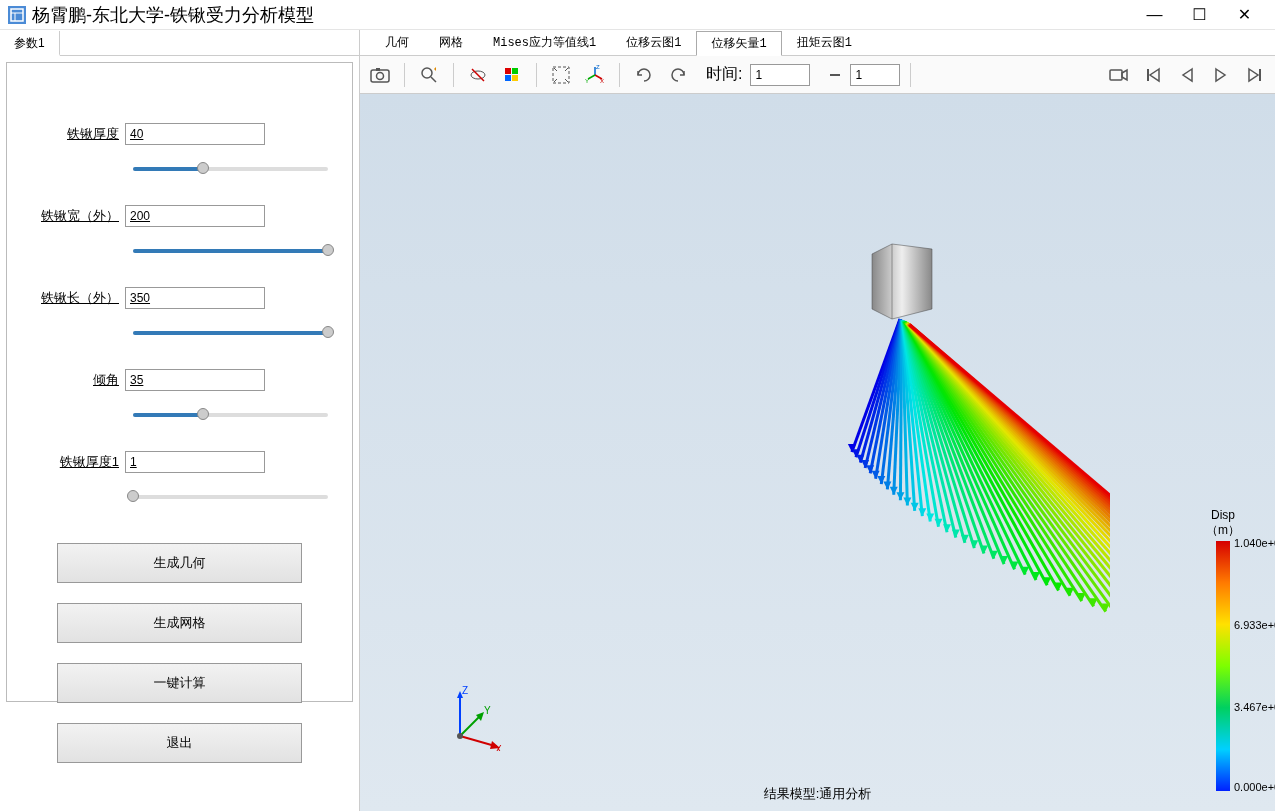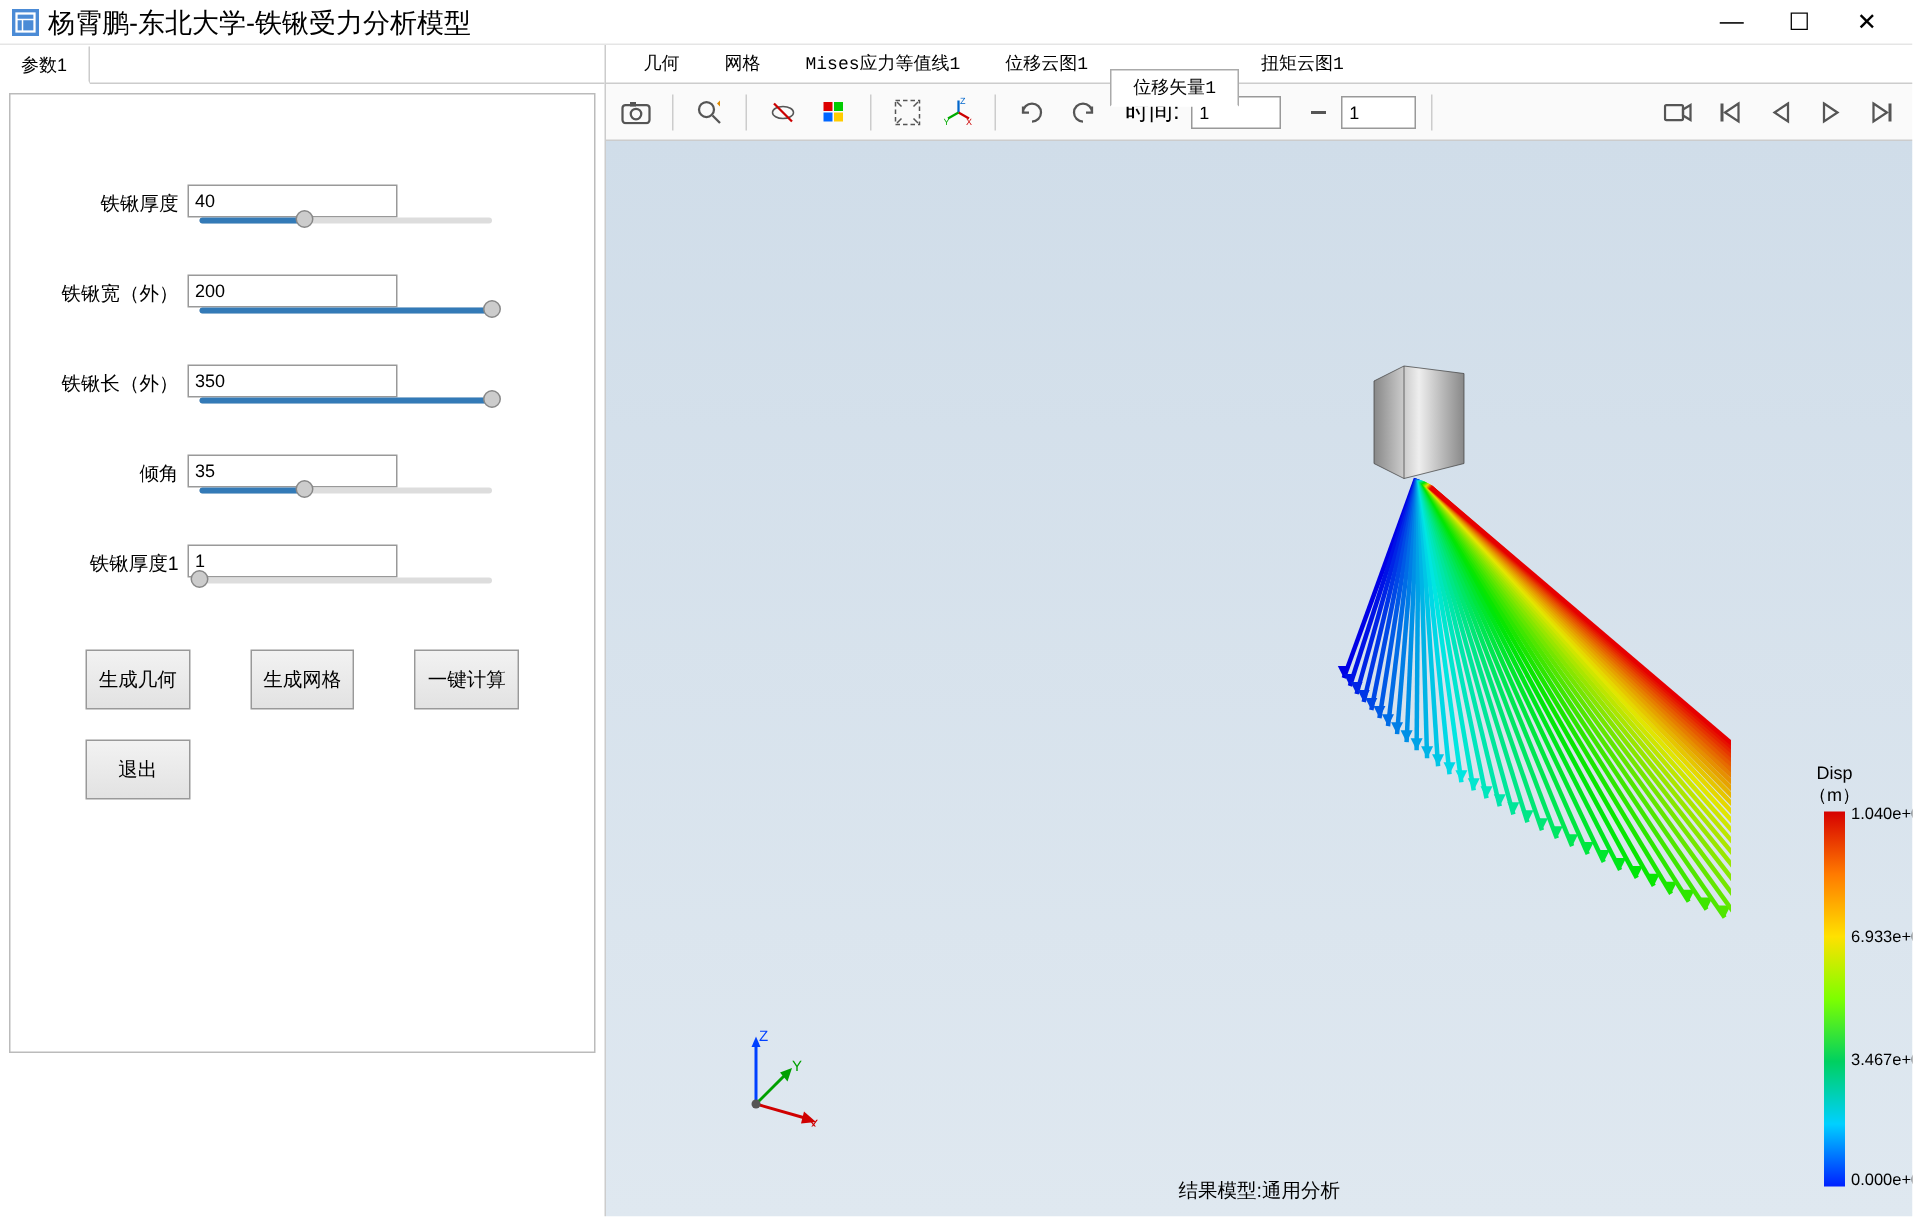--- a/index.html
+++ b/index.html
@@ -15,41 +15,41 @@
 }
 .titlebar .icon {
   width: 18px; height: 18px; background: #4b8bd6; margin-right: 6px;
   display: flex; align-items: center; justify-content: center; color: #fff;
 }
 .titlebar .title { flex: 1; font-size: 18px; }
 .win-btns { display: flex; }
 .win-btn { width: 45px; height: 30px; display:flex; align-items:center; justify-content:center; font-size:16px; cursor:pointer; }
 
 .main { display:flex; height: calc(811px - 30px); }
-.left-panel { width: 404px; border-right:1px solid #ccc; background:#fff; display:flex; flex-direction:column; }
+.left-panel { width: 360px; border-right:1px solid #ccc; background:#fff; display:flex; flex-direction:column; }
 .sub-tabs { height:26px; border-bottom:1px solid #ccc; display:flex; }
 .sub-tab { padding:0 14px; height:25px; line-height:25px; border-right:1px solid #ccc; background:#fff; cursor:pointer; font-size:12px;}
 .sub-tab.active { border-bottom:2px solid #fff; position:relative; top:1px; }
 
 .params { padding: 60px 30px 20px 30px; border: 1px solid #bbb; margin: 6px; height: 640px; }
-.param-row { display:flex; align-items:flex-end; margin-bottom:0; }
+.param-row { display:flex; align-items:center; margin-bottom:22px;text-decoration:underline; }
 .param-label { width: 88px; text-align:right; padding-right:6px; font-size:13px; }
 .param-input { width: 140px; height:22px; border:1px solid #999; padding:0 4px; font-size:12px; }
 .slider-wrap { margin: 0 0 34px 96px; width: 195px; position:relative; }
 .slider-track { height:4px; background:#ddd; position:relative; border-radius:2px; }
 .slider-fill { height:4px; background:#337ab7; position:absolute; left:0; top:0; border-radius:2px; }
 .slider-thumb { width:12px; height:12px; border-radius:50%; background:#ccc; border:1px solid #888; position:absolute; top:-5px; cursor:pointer; }
 
-.btn-grid { display:grid; grid-template-columns:1fr 1fr 1fr; gap:20px 40px; padding:10px 20px; }
+.btn-grid { display:grid; grid-template-columns:1fr; gap:20px 40px; padding:10px 20px; }
 .app-btn { height:40px; border:1px solid #999; background:linear-gradient(#f2f2f2,#e2e2e2); cursor:pointer; font-size:13px; }
 
 .right-panel { flex:1; display:flex; flex-direction:column; }
 .view-tabs { height:26px; display:flex; border-bottom:1px solid #ccc; padding-left:10px; }
 .view-tab { padding:0 14px; height:25px; line-height:25px; cursor:pointer; font-size:12px; border:1px solid transparent; border-bottom:none;font-family:Liberation Mono, monospace; }
-.view-tab.active { border-color:#aaa; background:#fff; position:relative; top:16px; border-bottom:1px solid #fff;}
+.view-tab.active { border-color:#aaa; background:#fff; position:relative; top:1px; border-bottom:1px solid #fff;}
 
 .toolbar { height:38px; border-bottom:1px solid #ccc; display:flex; align-items:center; padding:0 6px; gap:6px; background:#fafafa; }
 .tb-btn { width:28px; height:28px; border:1px solid transparent; display:flex; align-items:center; justify-content:center; cursor:pointer; border-radius:3px;}
 .tb-sep { width:1px; height:24px; background:#ccc; margin:0 4px; }
 .tb-label { font-size:16px; margin:0 2px 0 8px; }
 .tb-select { height:22px; border:1px solid #999; width:60px; padding:0 4px; font-size:12px; }
 
 .viewport { flex:1; position:relative; background:linear-gradient(#d0dde9 0%, #dfe8f0 100%); overflow:hidden;}
 .axis-triad { position:absolute; left:80px; bottom:60px; width:70px; height:70px; }
 .result-title { position:absolute; left:50%; bottom:8px; transform:translateX(-50%); font-size:13px; }

